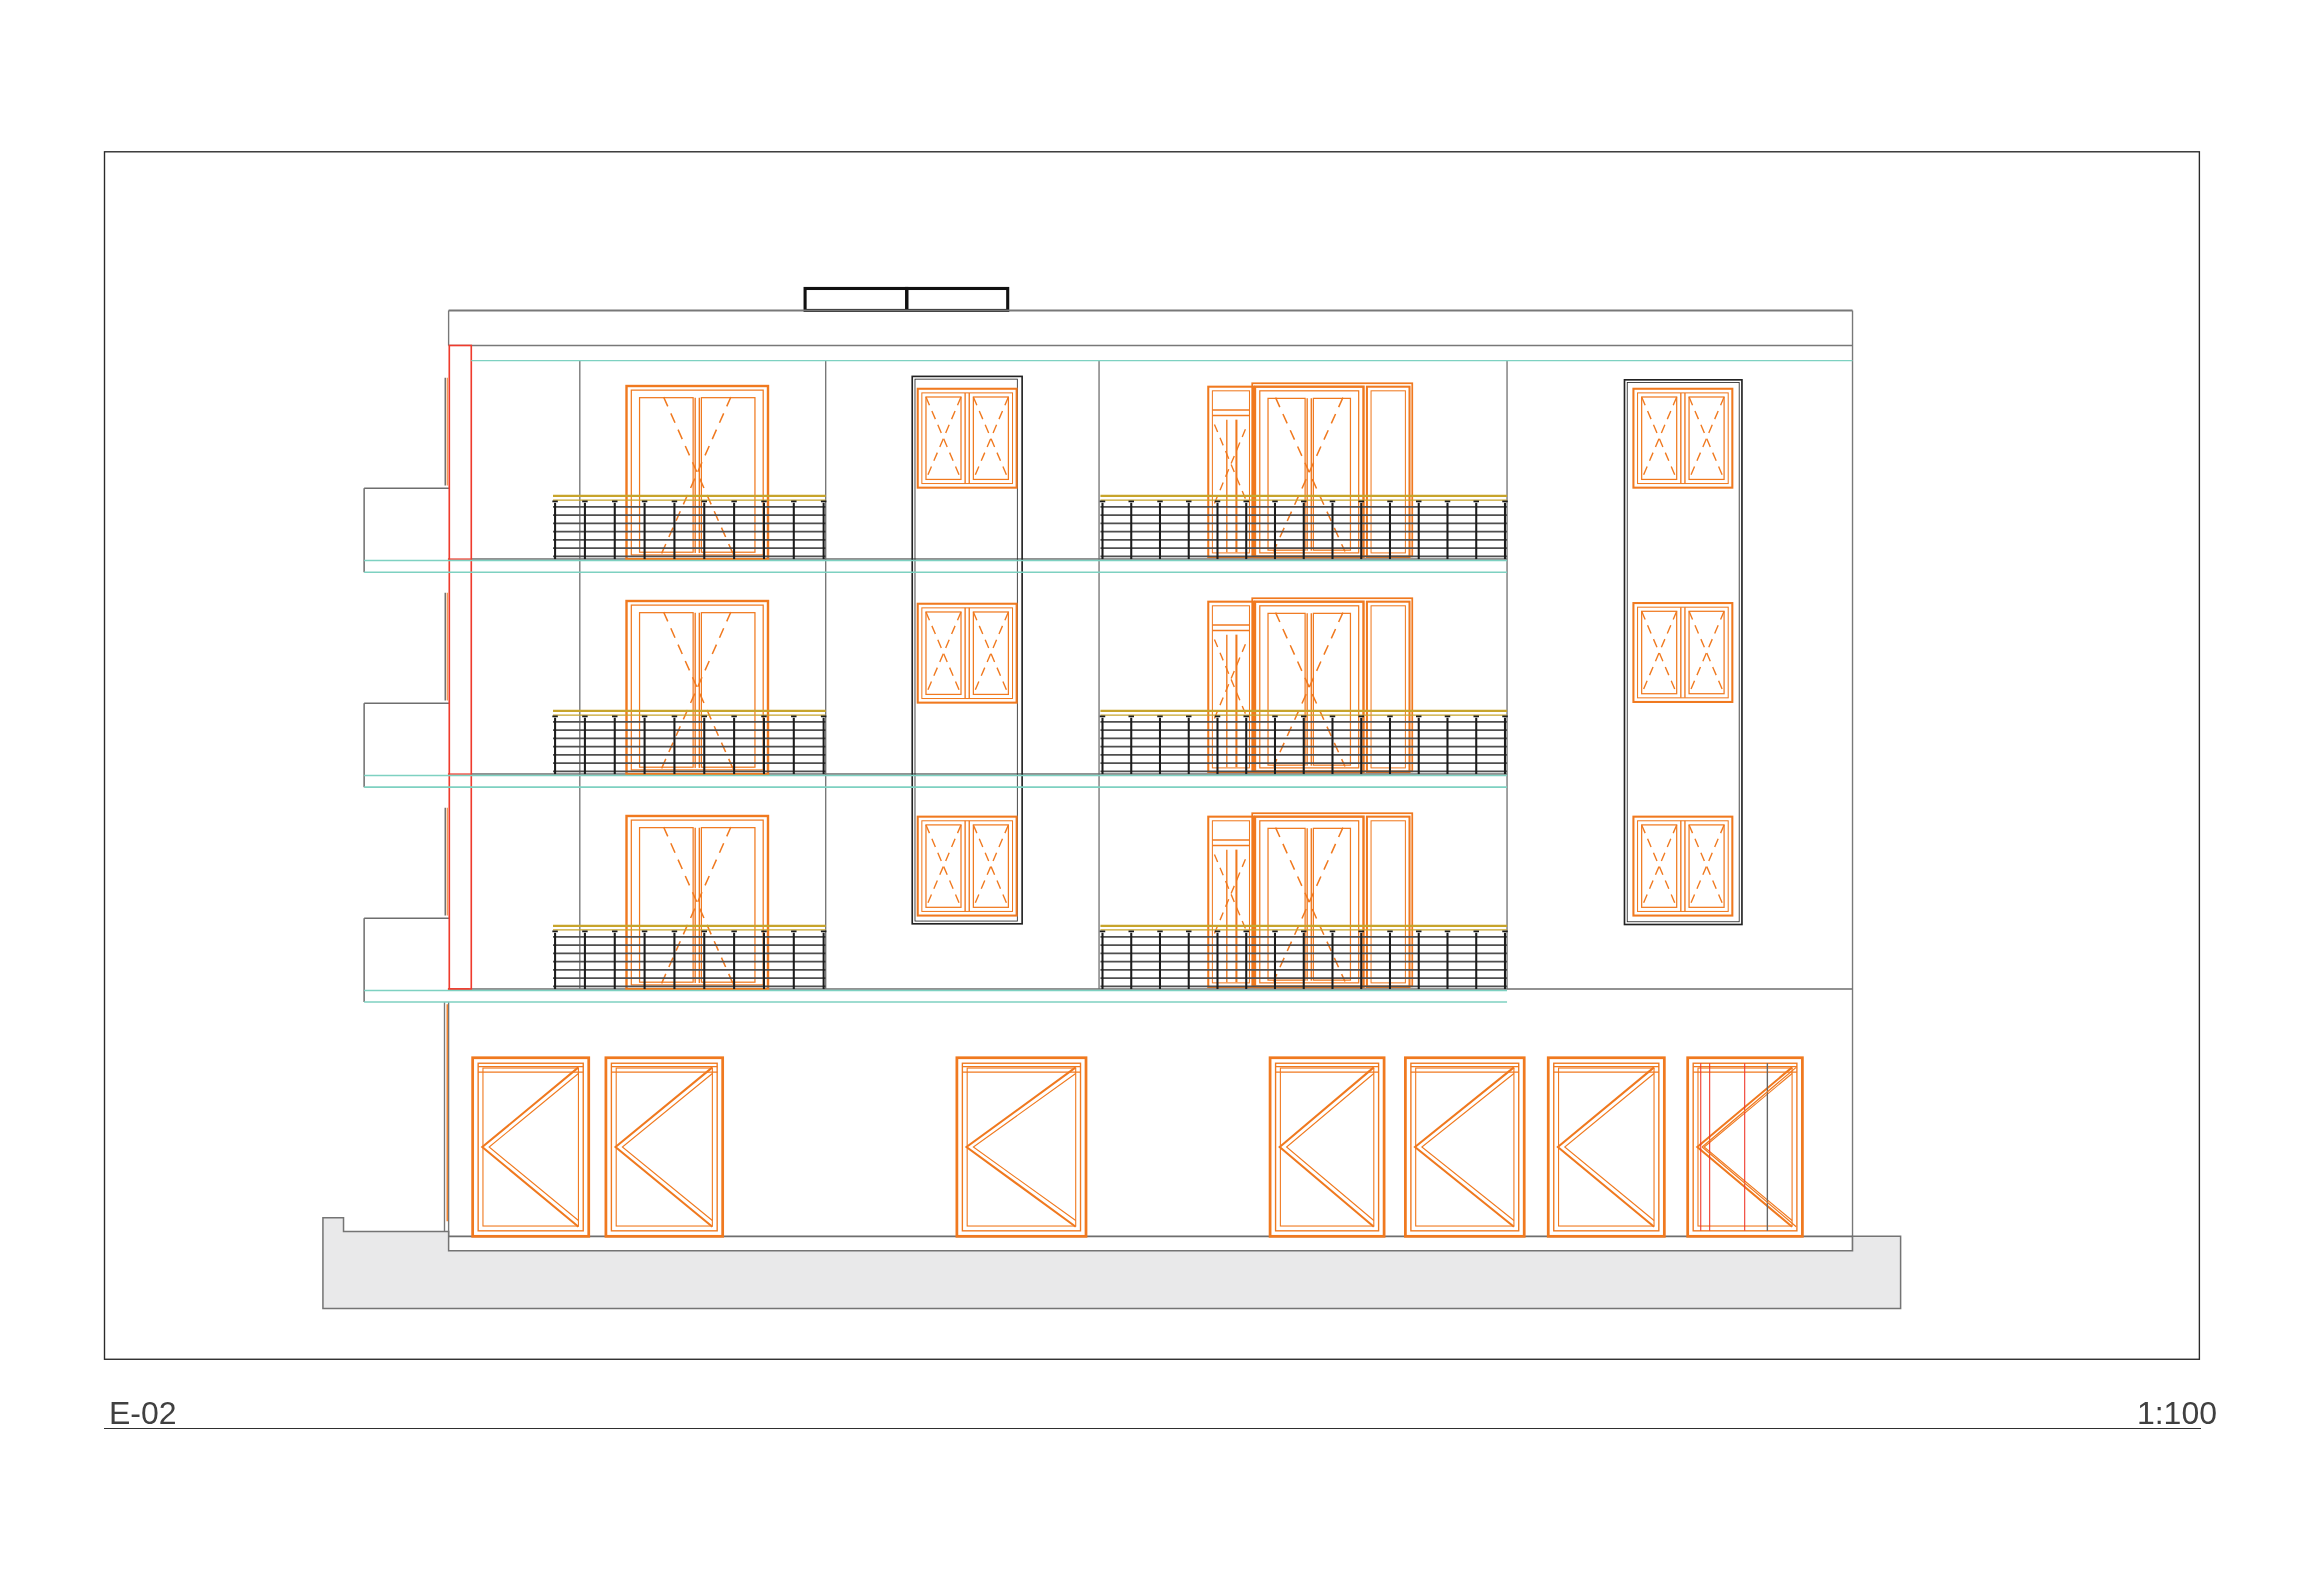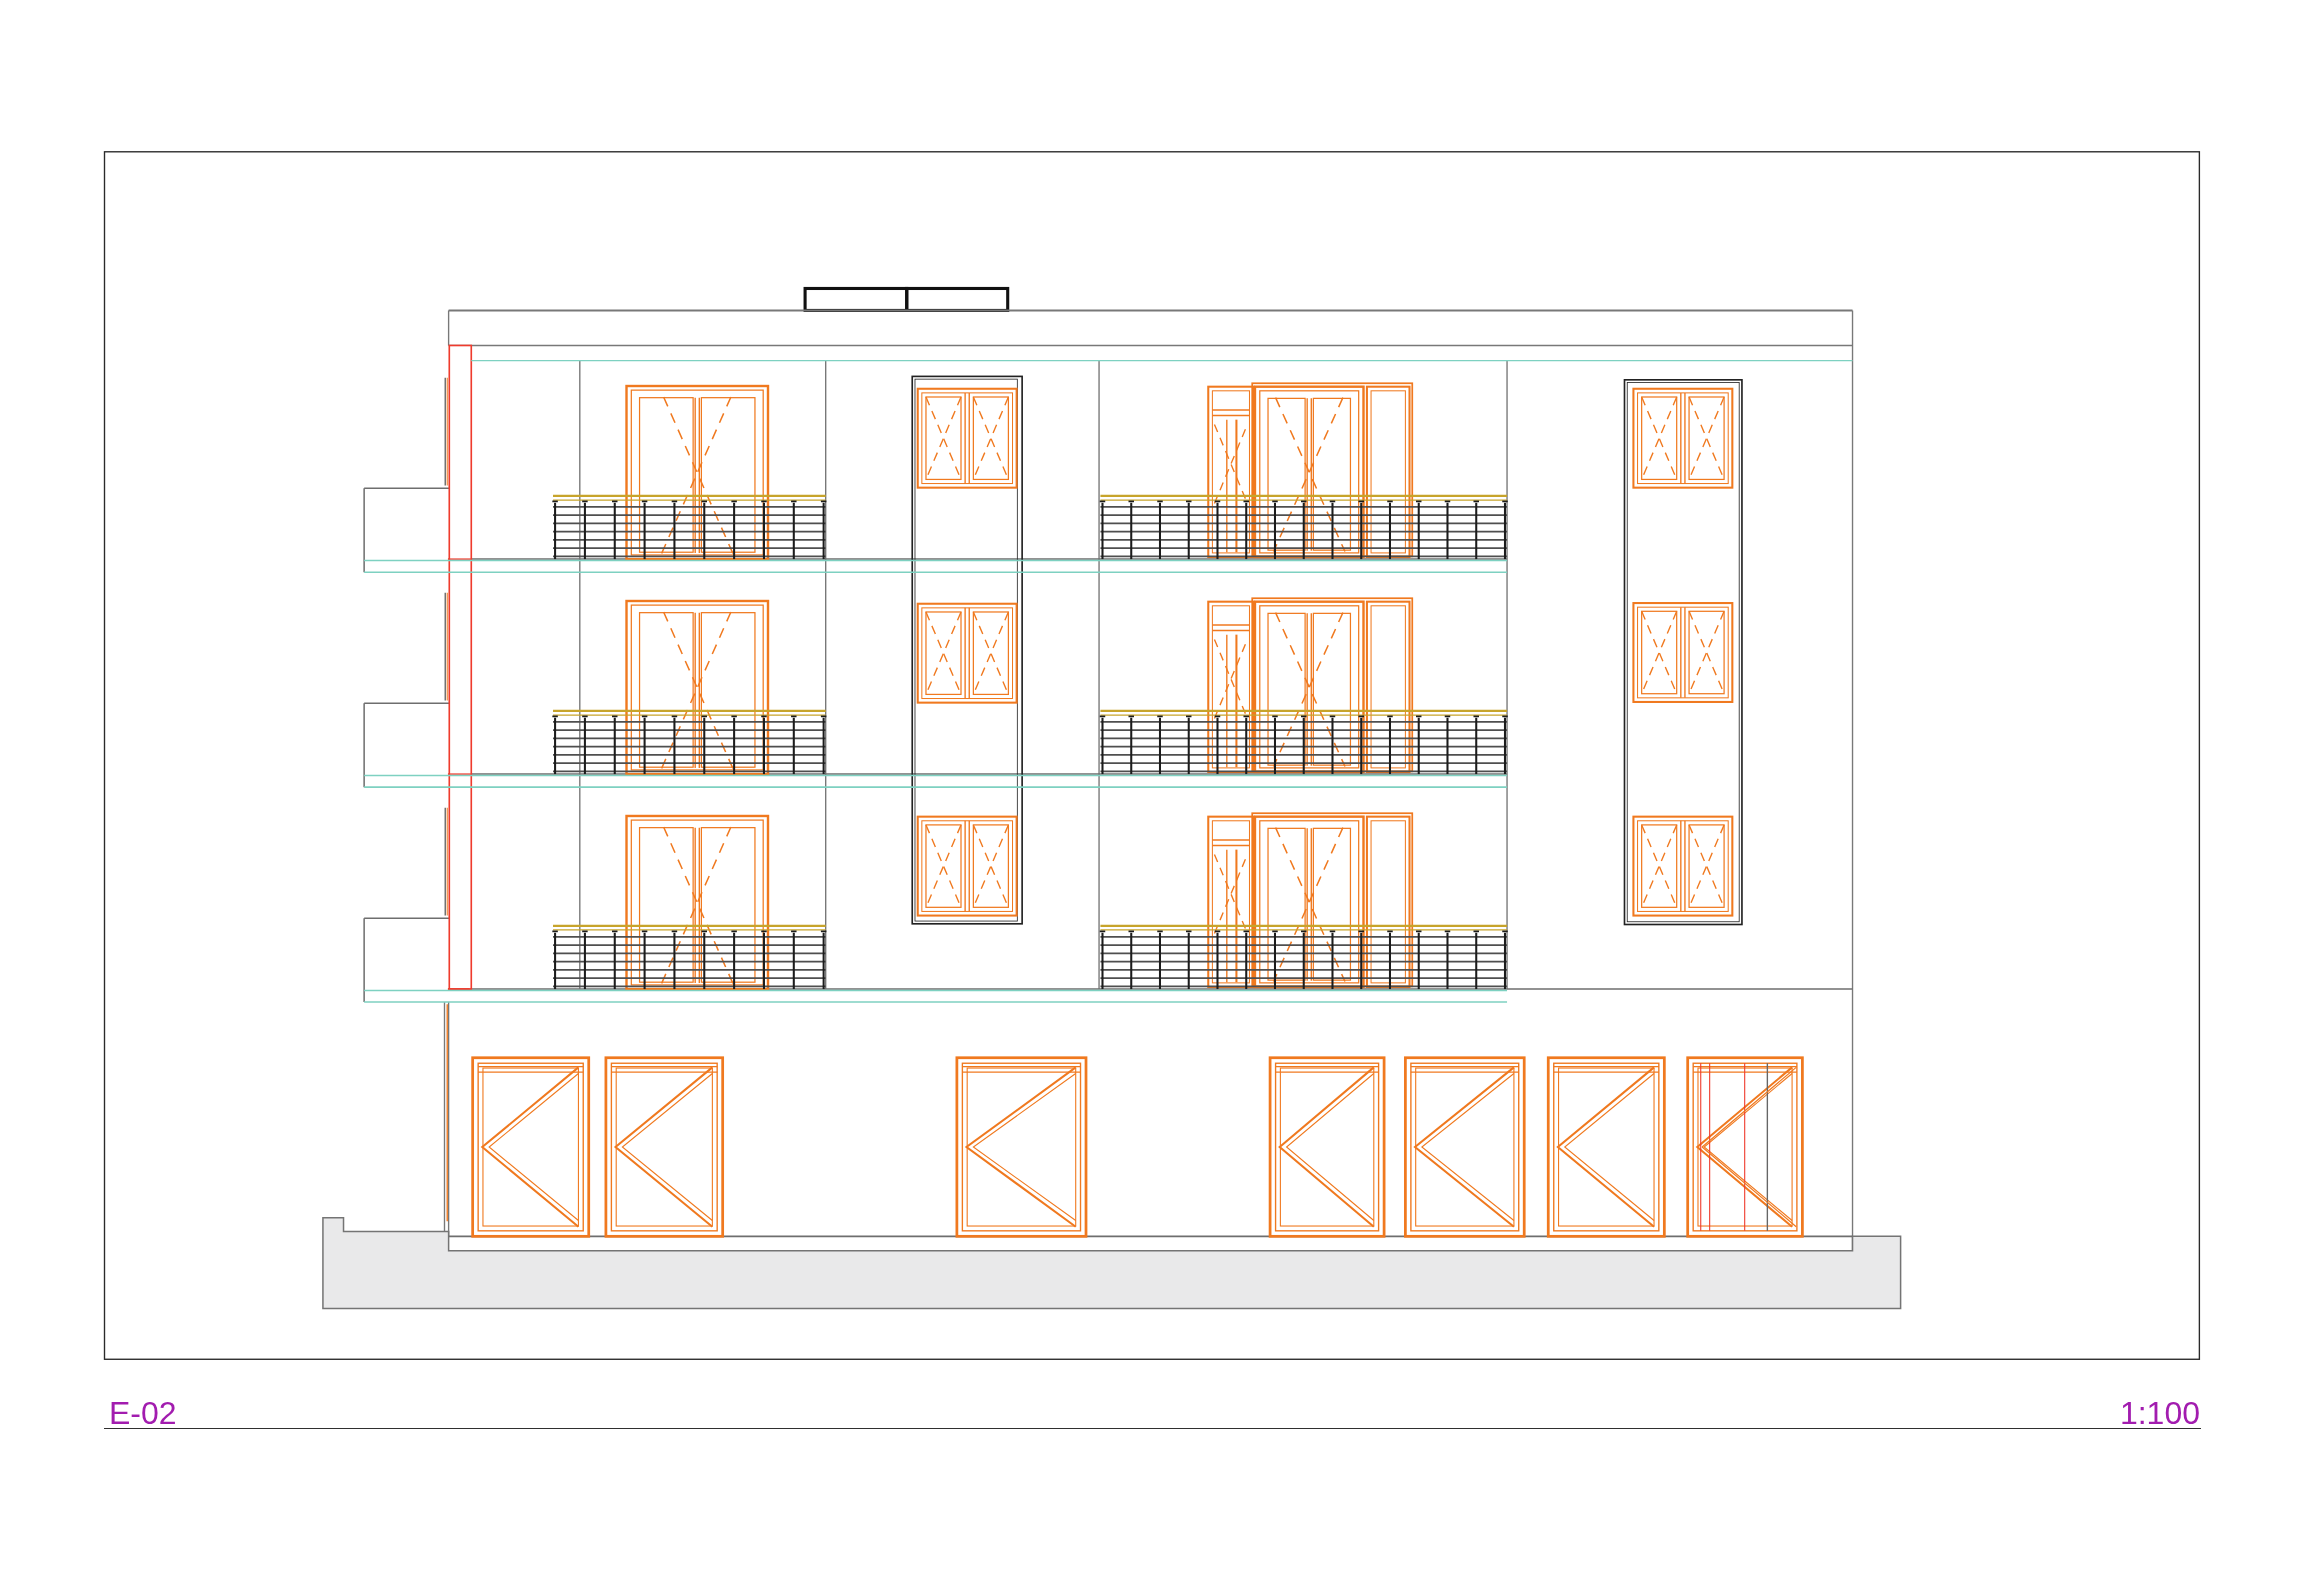--- a/index.html
+++ b/index.html
@@ -1,22 +1,22 @@
 <!DOCTYPE html>
 <html style="font-size:11px"><head>
 <meta charset="utf-8">
 <style>
   html,body{margin:0;padding:0;background:#ffffff;}
   .sheet{position:relative;width:2319px;height:1577px;background:#ffffff;
          font-family:"Liberation Sans", sans-serif;overflow:hidden;}
   .sheet svg{position:absolute;left:0;top:0;}
-  .tlabel{position:absolute;font-size:32px;line-height:1;color:#a21caf;white-space:nowrap;}
+  .tlabel{position:absolute;font-size:32px;line-height:1;color:#404040;white-space:nowrap;}
   #label-number{left:109px;top:1397px;}
   #label-title{left:1168px;top:1397px;transform:translateX(-50%);}
-  #label-scale{right:119px;top:1397px;}
+  #label-scale{right:102px;top:1397px;}
   #title-rule{position:absolute;left:104px;top:1428px;width:2097px;height:1.4px;background:#2f2f2f;}
 </style>
 </head>
 <body>
 
 <div class="sheet">
   <svg id="cad" viewBox="0 0 3376 2296" width="2319" height="1577">
     <g id="g-frame">
         <rect x="152" y="221" width="3050" height="1758" stroke="#2A2A2A" stroke-width="2" fill="none"></rect>
       </g>

